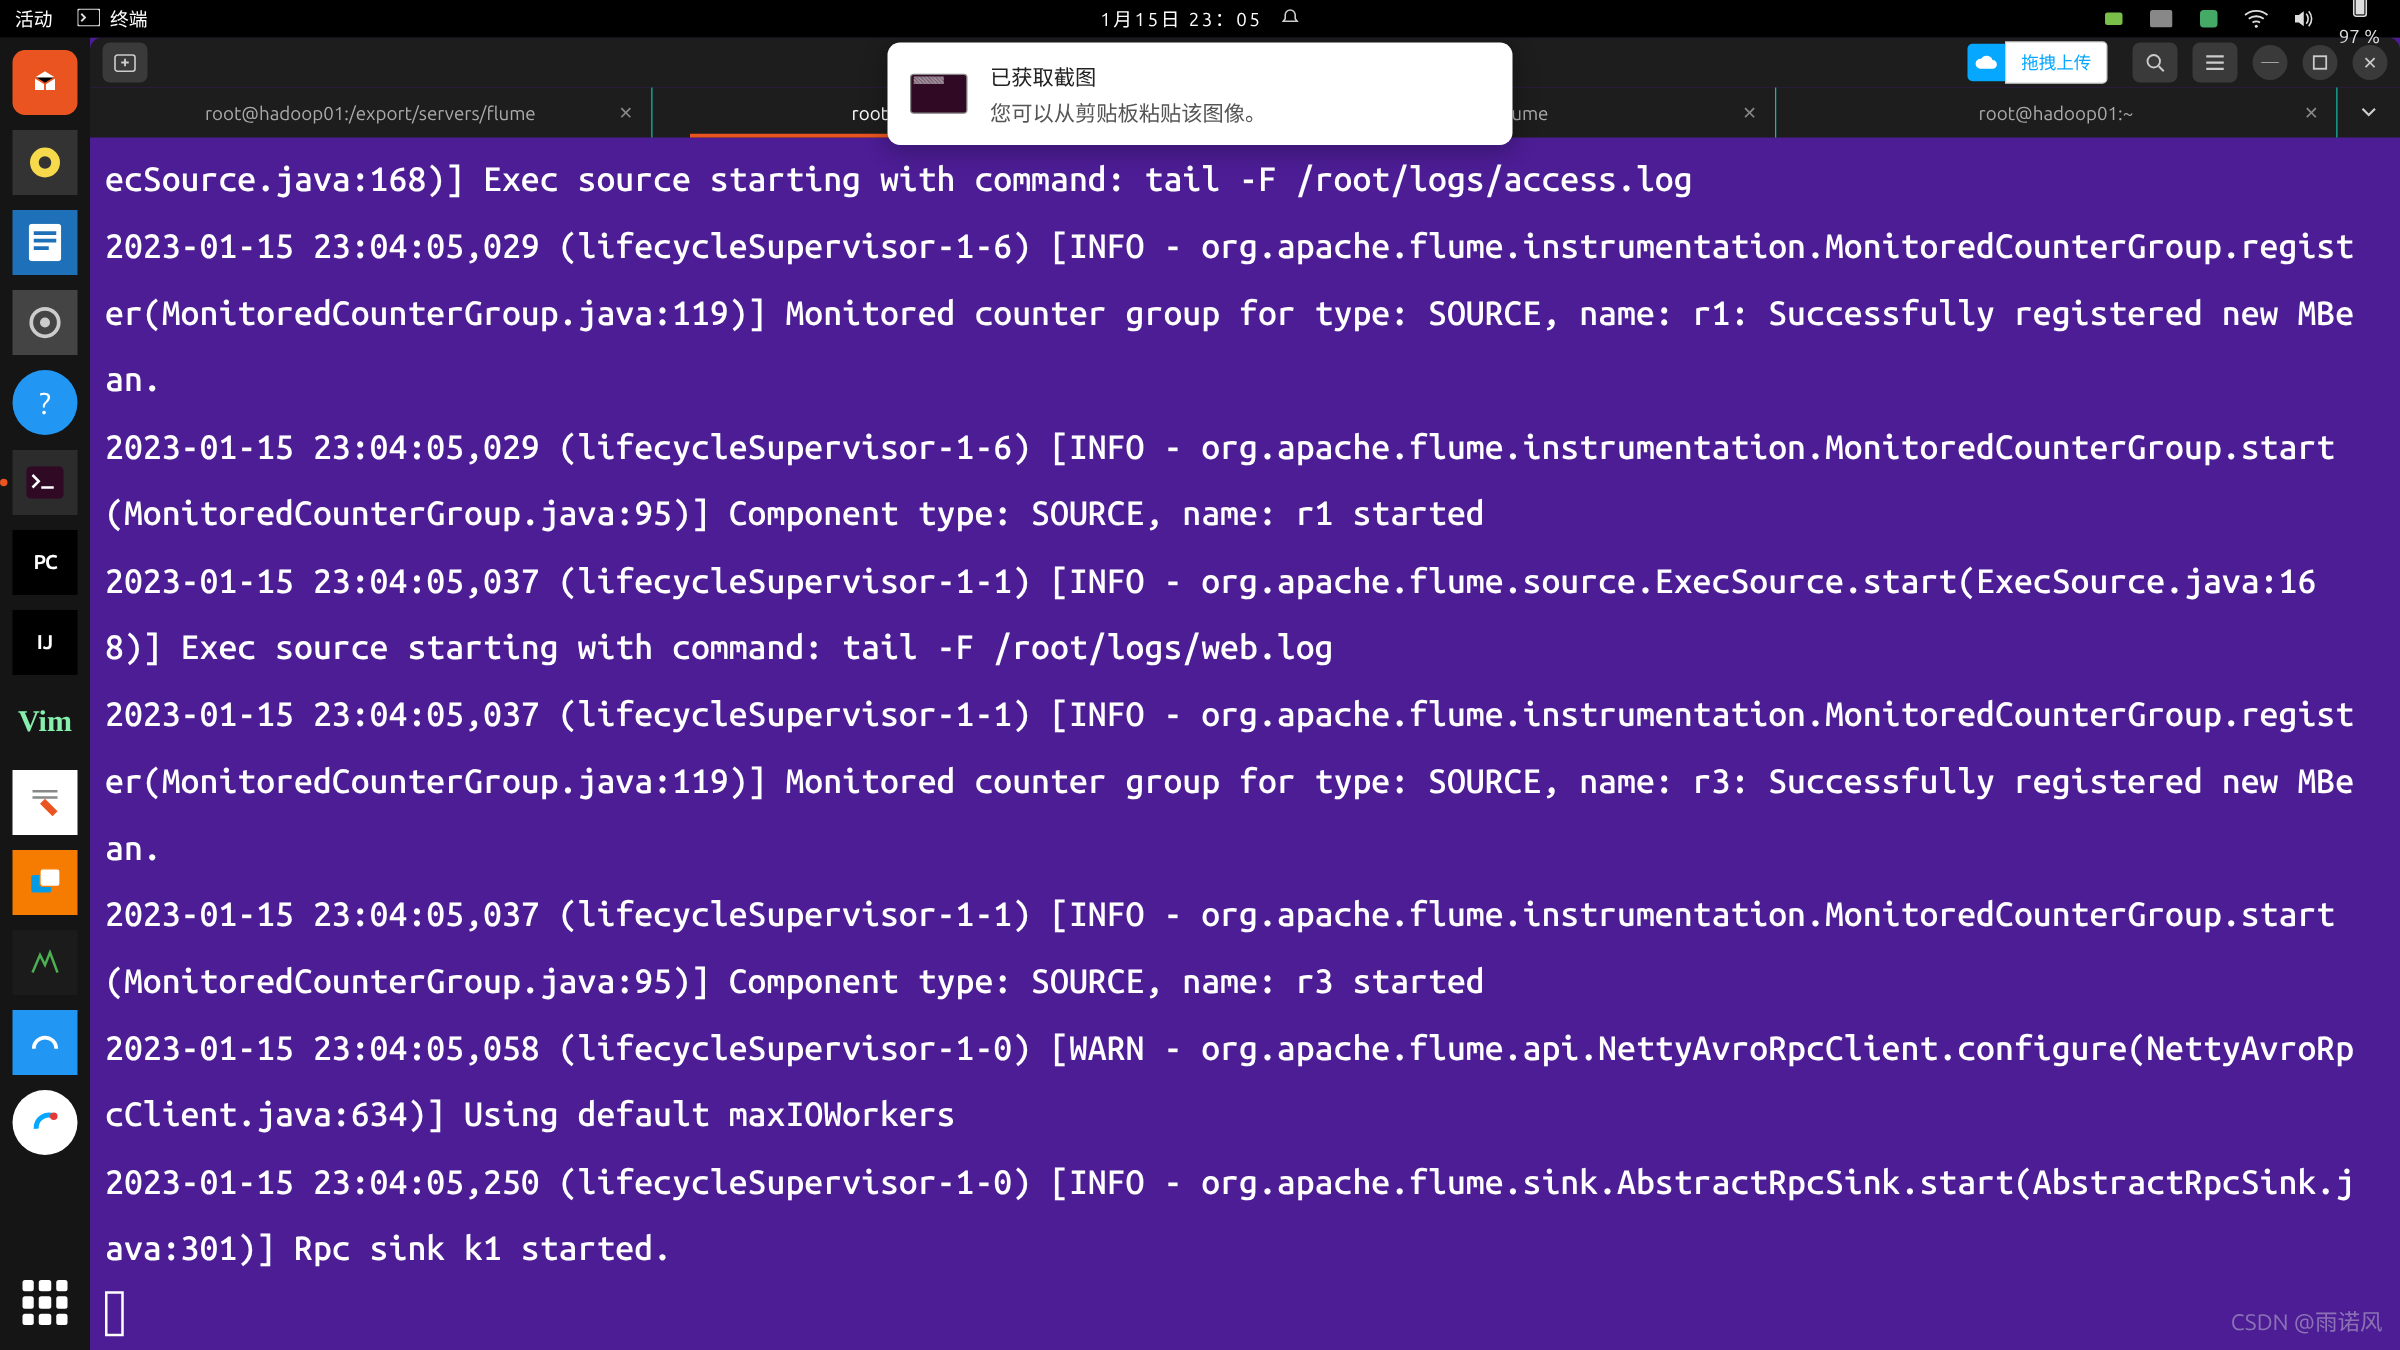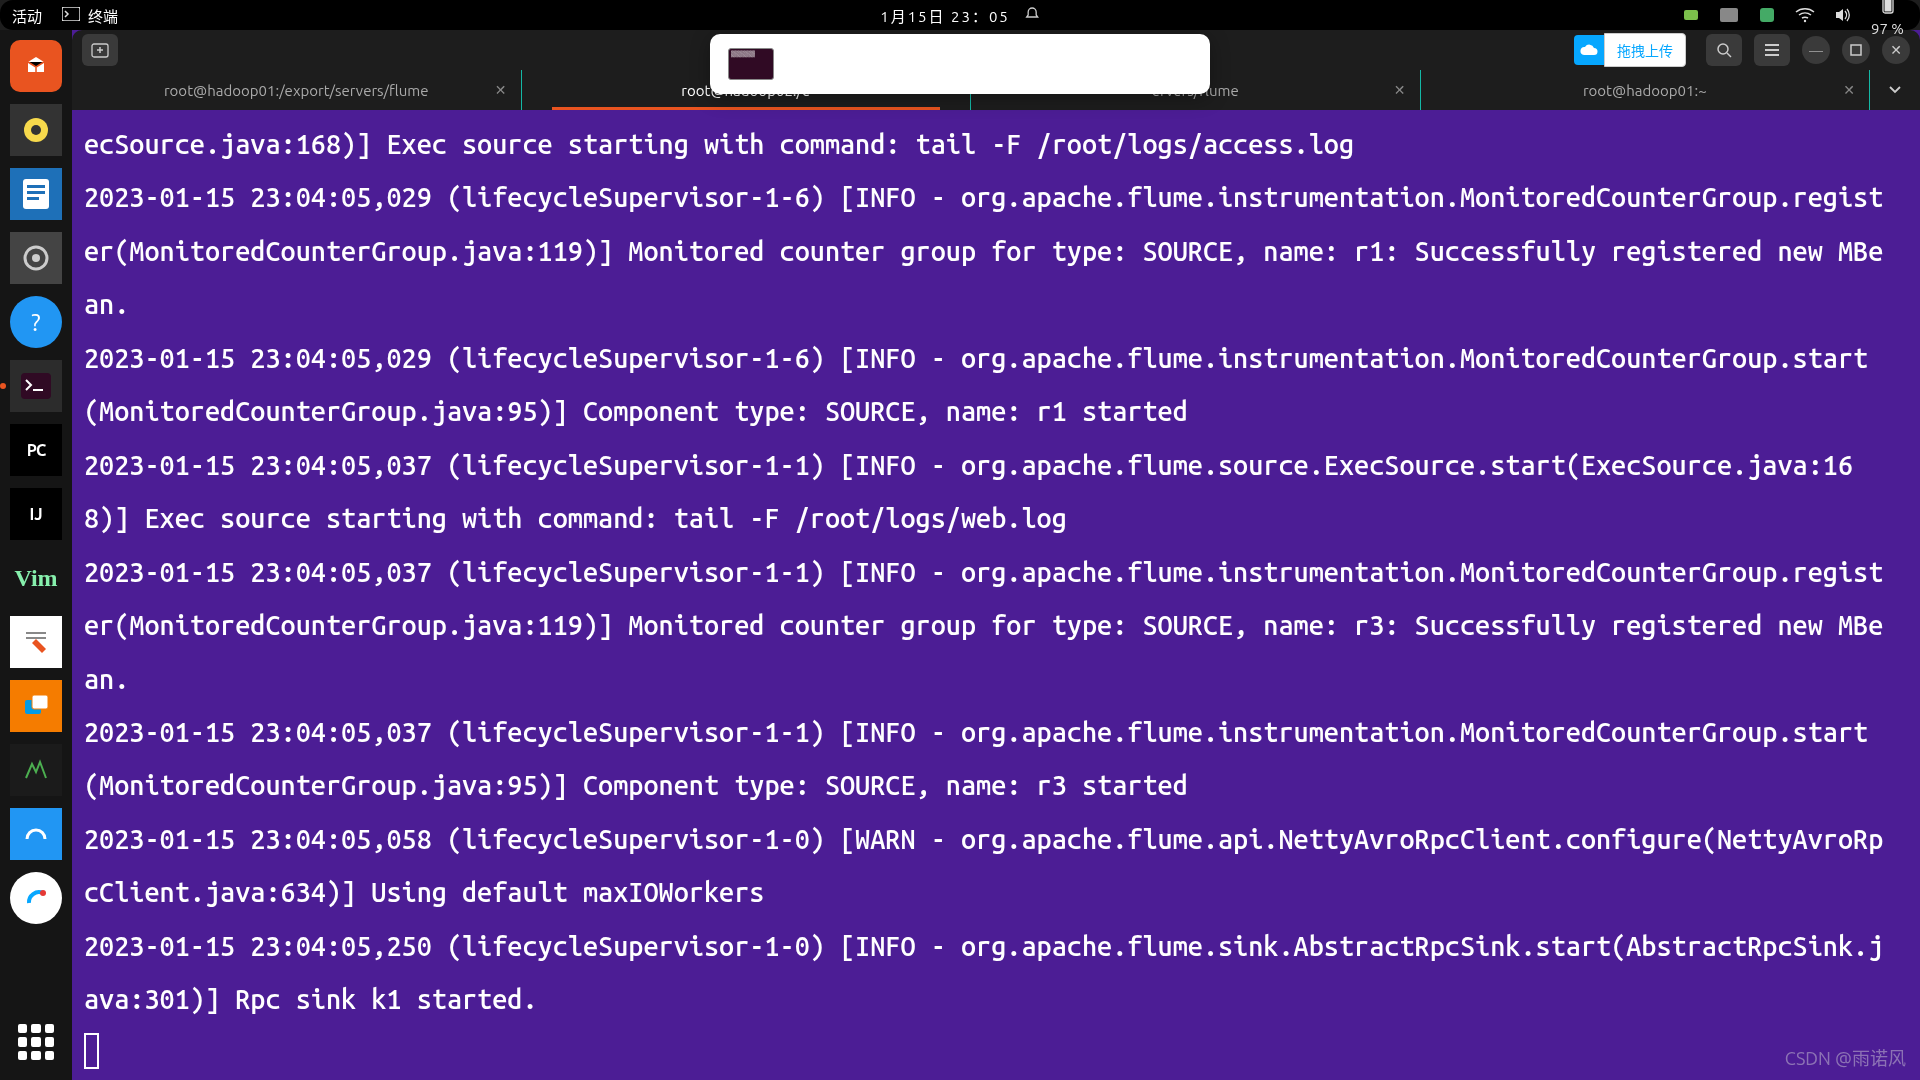--- a/index.html
+++ b/index.html
@@ -1,19 +1,19 @@
 <!DOCTYPE html>
 <html><head>
 <meta charset="utf-8">
 <style>
 * { margin:0; padding:0; box-sizing:border-box; }
 body { width:1920px; height:1080px; background:#1e1e1e; font-family:"Ubuntu","Noto Sans CJK SC",sans-serif; overflow:hidden; position:relative; }
 
 
-.top-panel { position:absolute; top:0; left:0; right:0; height:30px; background:#000; color:#ddd; display:flex; align-items:center; font-size:15px; z-index:10;border-radius:13px; }
+.top-panel { position:absolute; top:0; left:0; right:0; height:30px; background:#000; color:#ddd; display:flex; align-items:center; font-size:15px; z-index:10; }
 .top-panel .left { display:flex; align-items:center; gap:20px; padding-left:12px; }
 .top-panel .act { color:#fff; }
 .top-panel .app { display:flex; align-items:center; gap:8px; color:#fff; }
 .top-panel .center { position:absolute; left:50%; transform:translateX(-50%); display:flex; align-items:center; gap:14px; color:#fff; letter-spacing:2px; }
 .top-panel .right { margin-left:auto; display:flex; align-items:center; gap:18px; padding-right:16px; color:#ddd; }
 .top-panel svg { fill:#ddd; }
 .tray-ic { width:20px; height:20px; display:inline-flex; align-items:center; justify-content:center; }
 
 
 .dock { position:absolute; left:0; top:30px; bottom:0; width:72px; background:rgba(20,20,20,0.9); display:flex; flex-direction:column; align-items:center; padding-top:10px; gap:12px; z-index:5; }
@@ -268,15 +268,19 @@
 2023-01-15 23:04:05,037 (lifecycleSupervisor-1-1) [INFO - org.apache.flume.instrumentation.MonitoredCounterGroup.register(MonitoredCounterGroup.java:119)] Monitored counter group for type: SOURCE, name: r3: Successfully registered new MBean.
 2023-01-15 23:04:05,037 (lifecycleSupervisor-1-1) [INFO - org.apache.flume.instrumentation.MonitoredCounterGroup.start(MonitoredCounterGroup.java:95)] Component type: SOURCE, name: r3 started
 2023-01-15 23:04:05,058 (lifecycleSupervisor-1-0) [WARN - org.apache.flume.api.NettyAvroRpcClient.configure(NettyAvroRpcClient.java:634)] Using default maxIOWorkers
 2023-01-15 23:04:05,250 (lifecycleSupervisor-1-0) [INFO - org.apache.flume.sink.AbstractRpcSink.start(AbstractRpcSink.java:301)] Rpc sink k1 started.</pre>
     <span class="cursor"></span>
   </div>
 </div>
 
 <div class="notif">
   <div class="notif-thumb">▓▓▓▓</div>
+  <div class="notif-body">
+    <div class="notif-title">已获取截图</div>
+    <div class="notif-msg">您可以从剪贴板粘贴该图像。</div>
+  </div>
 </div>
 
 <div class="watermark">CSDN @雨诺风</div>
 
 </body></html>

